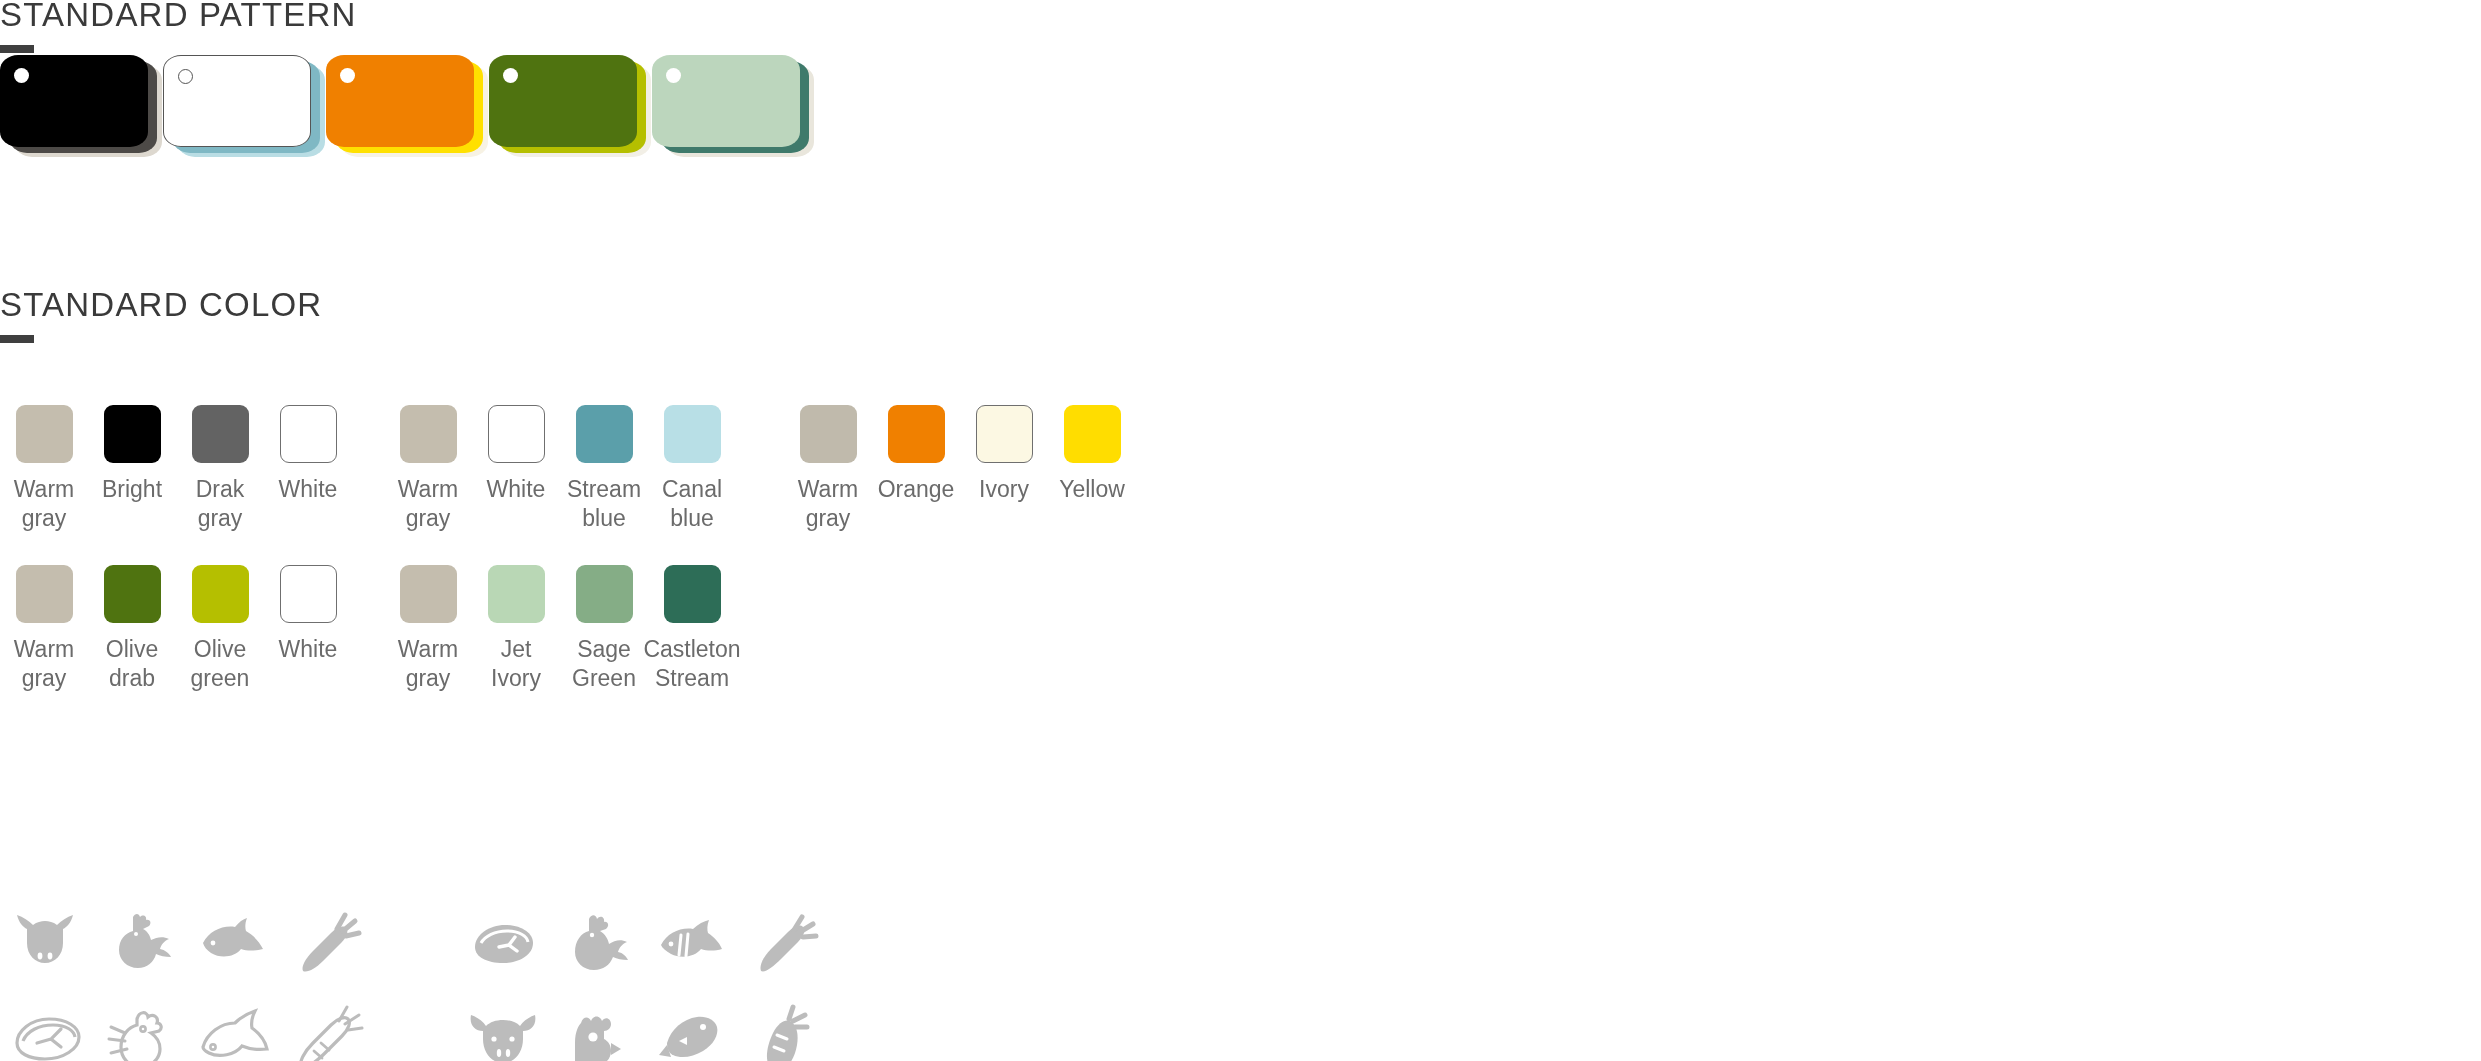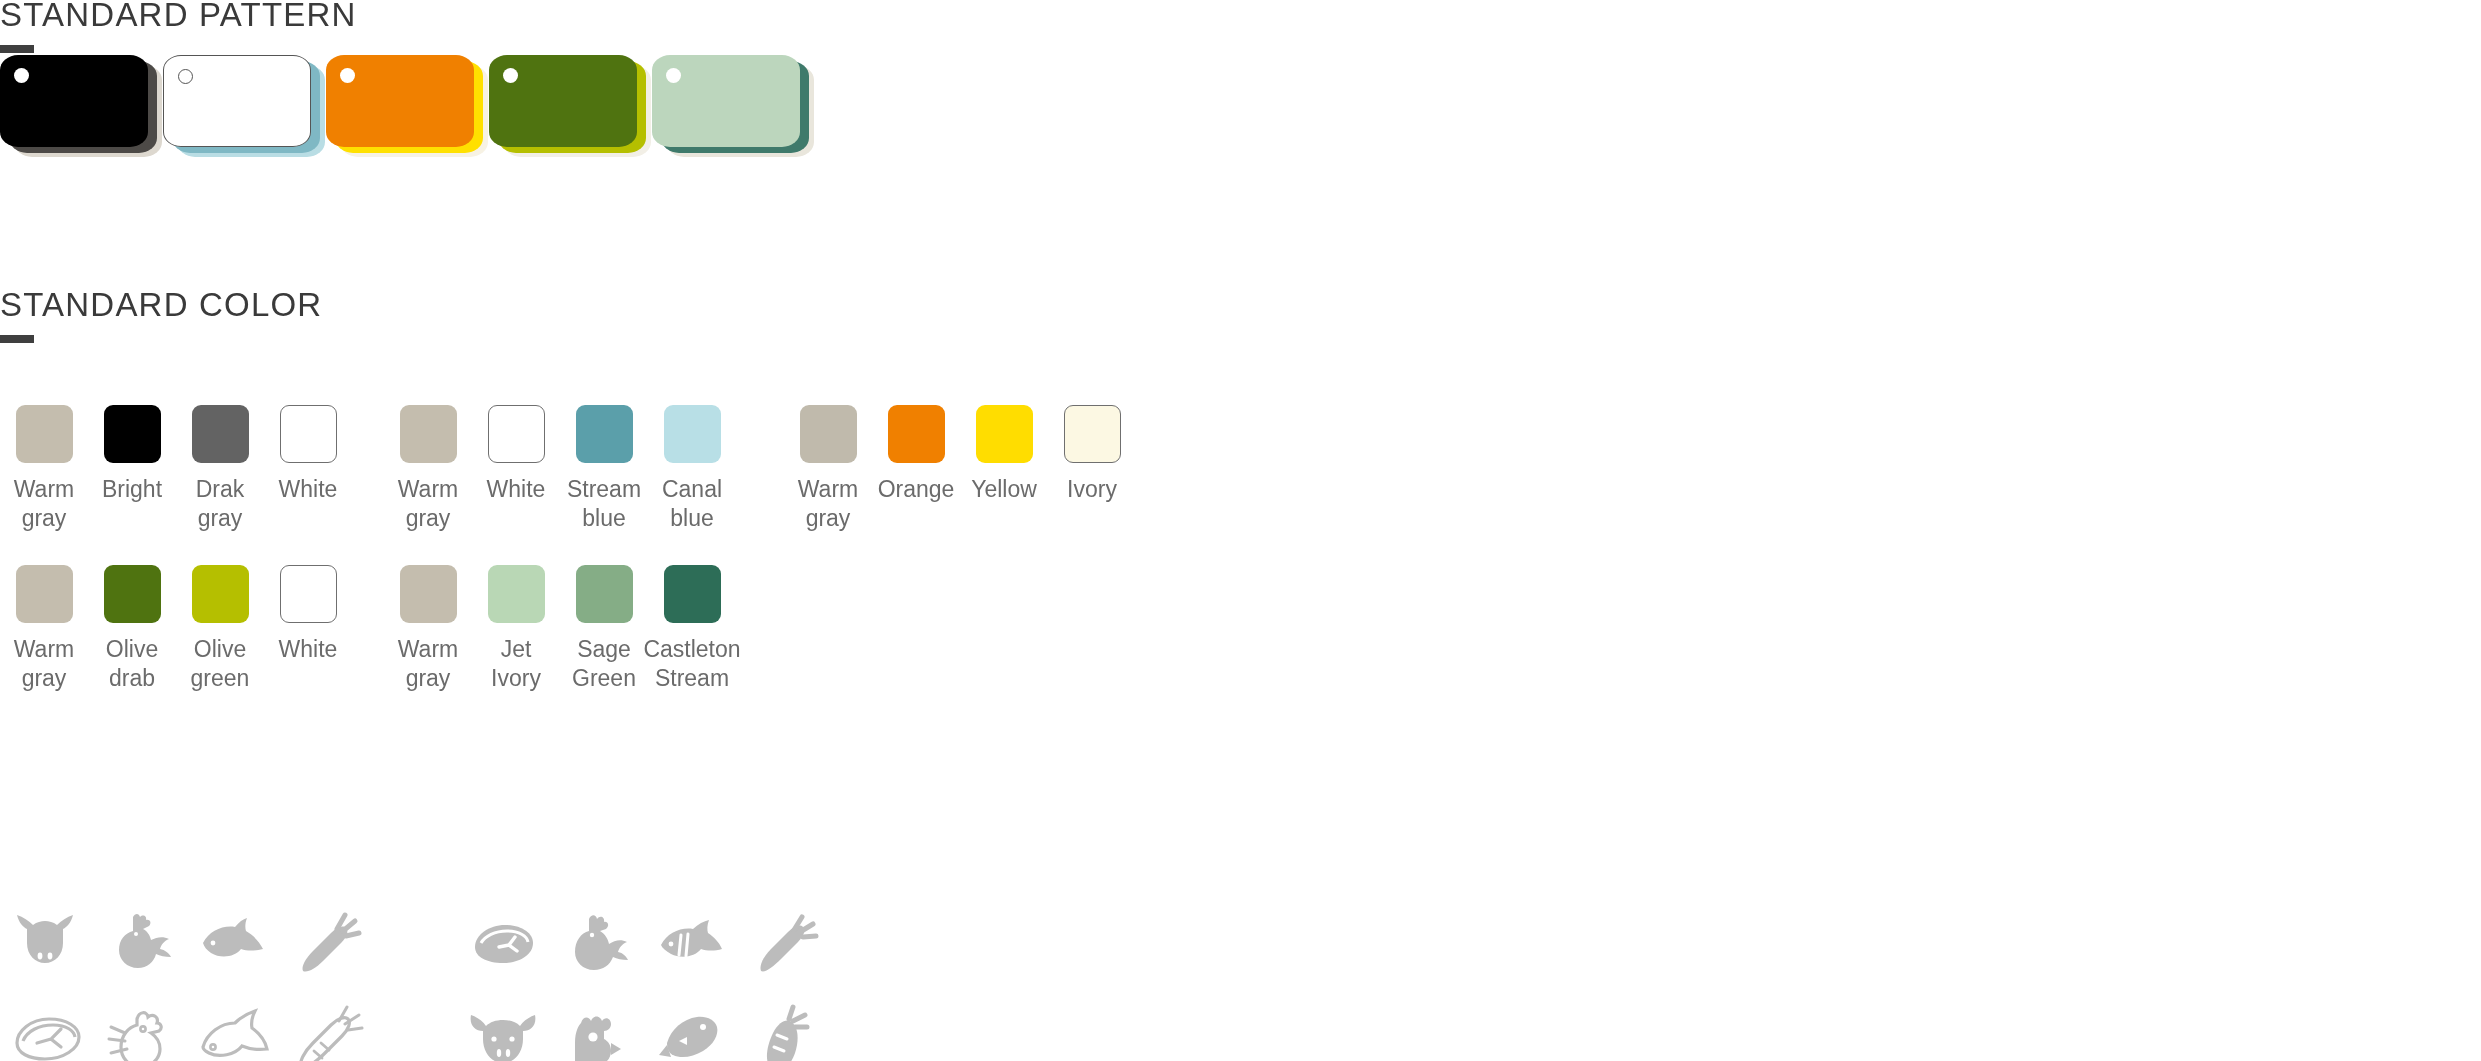--- a/index.html
+++ b/index.html
@@ -242,26 +242,26 @@
           <div class="swatch-cell">
             <div class="chip" style="background: rgb(192, 186, 172);"></div>
             <div class="chip-label">Warm
 gray</div>
           </div>
           <div class="swatch-cell">
             <div class="chip" style="background: rgb(240, 128, 0);"></div>
             <div class="chip-label">Orange</div>
           </div>
           <div class="swatch-cell">
+            <div class="chip bordered" style="background: rgb(252, 248, 227);"></div>
+            <div class="chip-label">Ivory</div>
+          </div>
+          <div class="swatch-cell">
             <div class="chip" style="background: rgb(255, 221, 0);"></div>
             <div class="chip-label">Yellow</div>
-          </div>
-          <div class="swatch-cell">
-            <div class="chip bordered" style="background: rgb(252, 248, 227);"></div>
-            <div class="chip-label">Ivory</div>
           </div>
         </div>
       </div>
     </div>
 
 
   <div class="section icon-groups" style="top:900px;">
       <div style="display: flex; flex-direction: column; margin-left: 0px;">
         <div class="icon-group">
           <div class="icon-cell">

